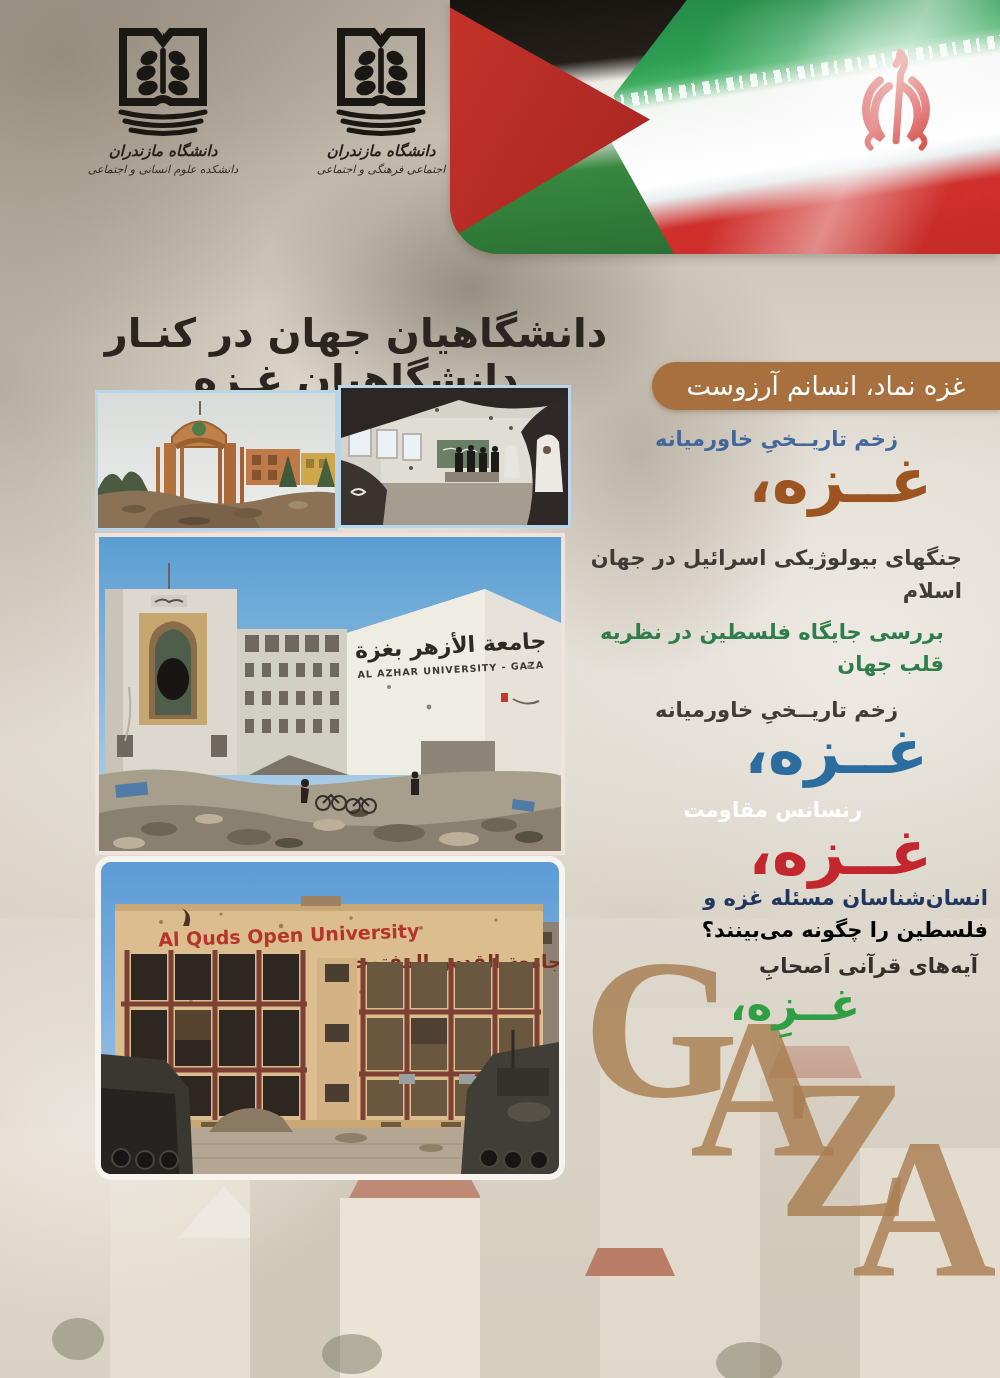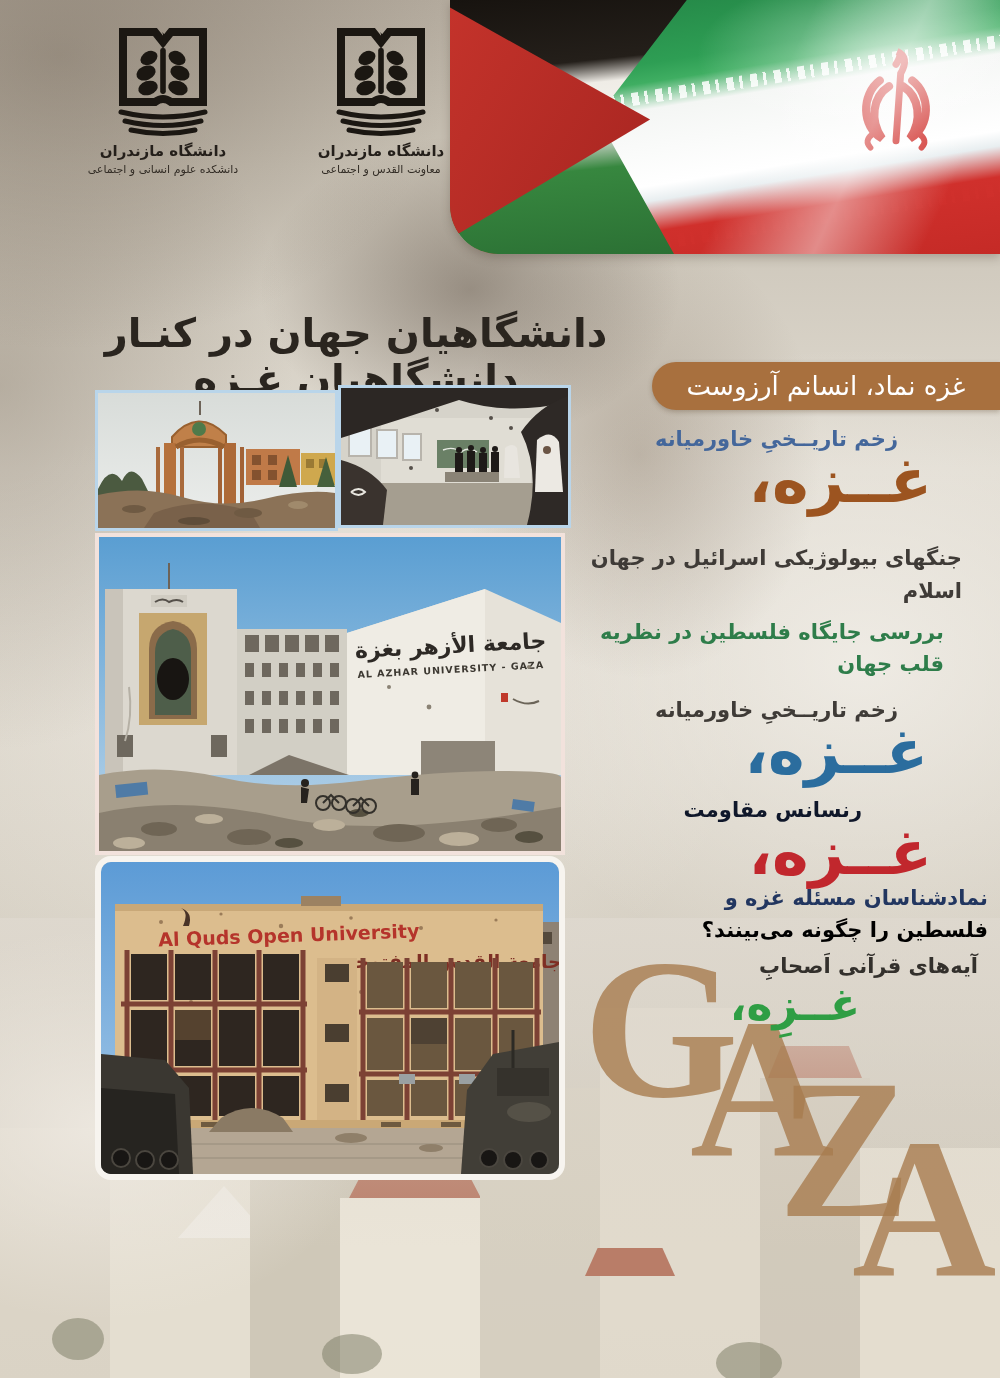--- a/index.html
+++ b/index.html
@@ -46,21 +46,21 @@
     radial-gradient(ellipse 260px 120px at 78% 22%, rgba(255,255,255,.5), transparent 70%),
     linear-gradient(115deg, rgba(255,255,255,0) 55%, rgba(255,255,255,.45) 72%, rgba(255,255,255,0) 88%);}
   .palestine{position:absolute;left:0;top:0;width:320px;height:254px;
     clip-path:polygon(0 0,74% 0,46% 46%,70% 100%,0 100%);
     background:linear-gradient(174deg,#17130f 0%,#241f1a 26%,#efece6 34%,#f6f4ef 48%,#cfd6cc 54%,#37873f 64%,#2a6e33 100%);}
   .pal-tri{position:absolute;left:0;top:0;width:230px;height:254px;
     clip-path:polygon(0 3%,87% 47%,0 94%);background:linear-gradient(120deg,#c4332b,#a3231f);}
   .emblem{position:absolute;left:388px;top:48px;width:116px;height:116px;}
 
   
-  .logos{position:absolute;left:78px;top:26px;z-index:4;display:flex;gap:48px;}
+  .logos{position:absolute;left:78px;top:26px;z-index:4;display:flex;gap:48px;font-style:italic;}
   .logo{width:170px;text-align:center;color:#241f1a;}
   .logo svg{display:block;margin:0 auto;}
   .logo .lt{font-size:15px;font-weight:bold;margin-top:4px;direction:rtl;}
   .logo .ls{font-size:11px;margin-top:3px;direction:rtl;color:#332d26;}
 
   
   .main-title{position:absolute;left:66px;top:310px;width:580px;z-index:5;direction:rtl;
     text-align:center;font-size:40px;font-weight:bold;color:#2a251f;}
   .badge{position:absolute;right:0;top:362px;width:348px;height:48px;z-index:6;
     background:#a8703e;border-radius:26px 0 0 26px;display:flex;align-items:center;
@@ -175,46 +175,46 @@
           <ellipse cx="37" cy="62" rx="10" ry="7" transform="rotate(-18 37 62)"></ellipse>
           <ellipse cx="67" cy="62" rx="10" ry="7" transform="rotate(18 67 62)"></ellipse>
         </g>
         <g fill="none" stroke="#1b1712" stroke-width="5" stroke-linecap="round">
           <path d="M10 86 Q52 96 94 86"></path>
           <path d="M14 95 Q52 104 90 95"></path>
           <path d="M20 104 Q52 111 84 104"></path>
         </g>
       </svg>
       <div class="lt">دانشگاه مازندران</div>
-      <div class="ls">معاونت القدس و اجتماعی</div>
+      <div class="ls">اجتماعی فرهنگی و اجتماعی</div>
     </div>
   </div>
 
   <div class="main-title">دانشگاهیان جهان در کنـار دانشگاهیان غـزه</div>
   <div class="badge">غزه نماد، انسانم آرزوست</div>
 
   <div class="topics">
     <div class="b1">
       <div class="kicker" style="color: rgb(68, 103, 155);">زخم تاریــخیِ خاورمیانه</div>
       <div class="gword" style="color: rgb(156, 84, 32);">غــزه،</div>
     </div>
     <div class="b2">
       <div class="tline l1" style="color: rgb(63, 59, 55);">جنگهای بیولوژیکی اسرائیل در جهان اسلام</div>
       <div class="tline l2" style="color: rgb(46, 125, 74);">بررسی جایگاه فلسطین در نظریه قلب جهان</div>
     </div>
     <div class="b3">
       <div class="kicker" style="color: rgb(63, 59, 55);">زخم تاریــخیِ خاورمیانه</div>
       <div class="gword" style="color: rgb(43, 109, 158);">غــزه،</div>
     </div>
     <div class="b4">
-      <div class="kicker" style="color: #0f172a;">رنسانس مقاومت</div>
+      <div class="kicker" style="color: #ffffff;">رنسانس مقاومت</div>
       <div class="gword" style="color: rgb(193, 39, 45);">غــزه،</div>
     </div>
     <div class="b5">
-      <div class="tline" style="color: rgb(34, 54, 96);">نماد‌شناسان مسئله غزه و</div>
+      <div class="tline" style="color: rgb(34, 54, 96);">انسان‌شناسان مسئله غزه و</div>
       <div class="tline" style="color: #000000; padding-left: 8px;">فلسطین را چگونه می‌بینند؟</div>
     </div>
     <div class="b6">
       <div class="kicker" style="color: rgb(51, 48, 44);">آیه‌های قرآنی اَصحابِ</div>
       <div class="gword" style="color: rgb(47, 158, 68);">غــزِه،</div>
     </div>
   </div>
 
   <div class="photos">
 

